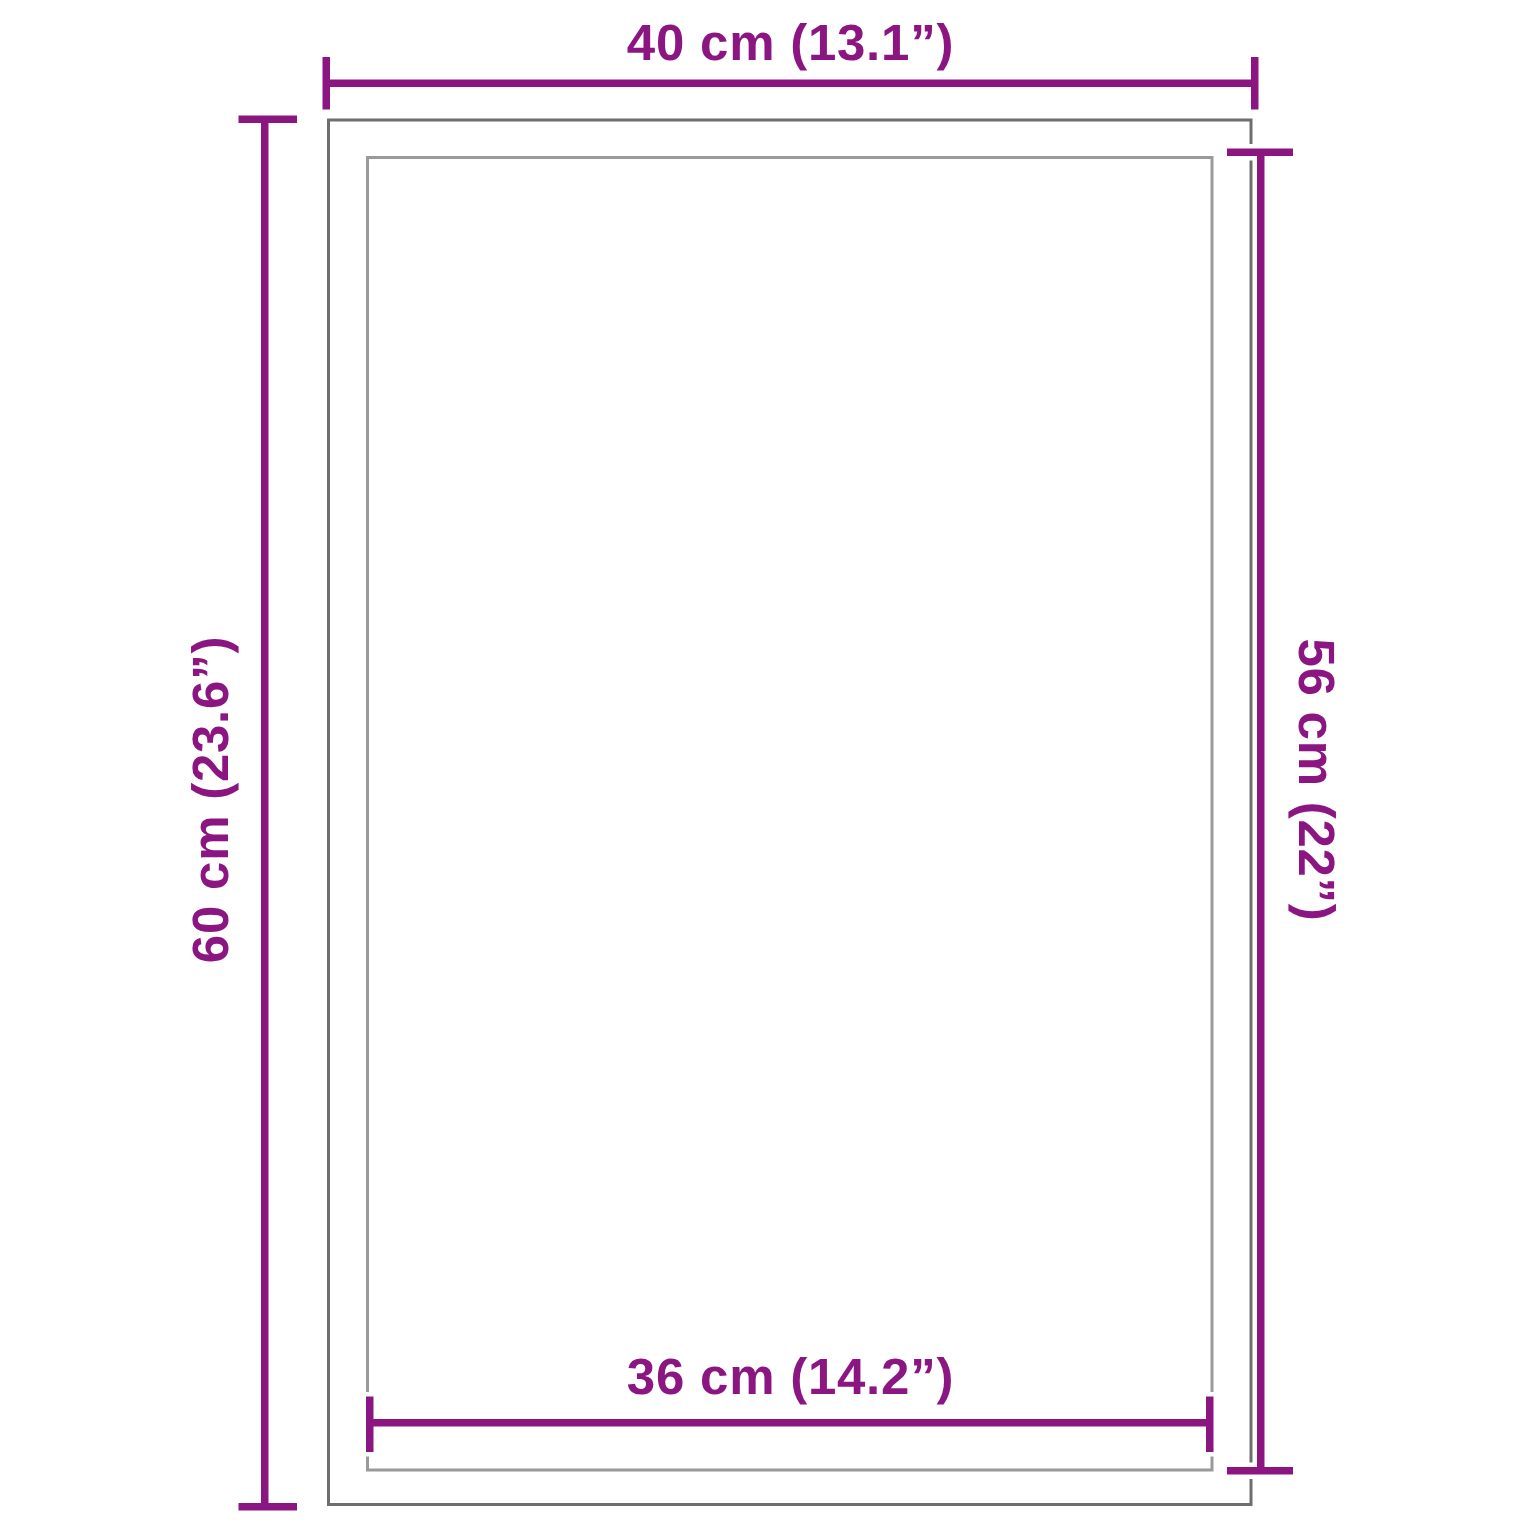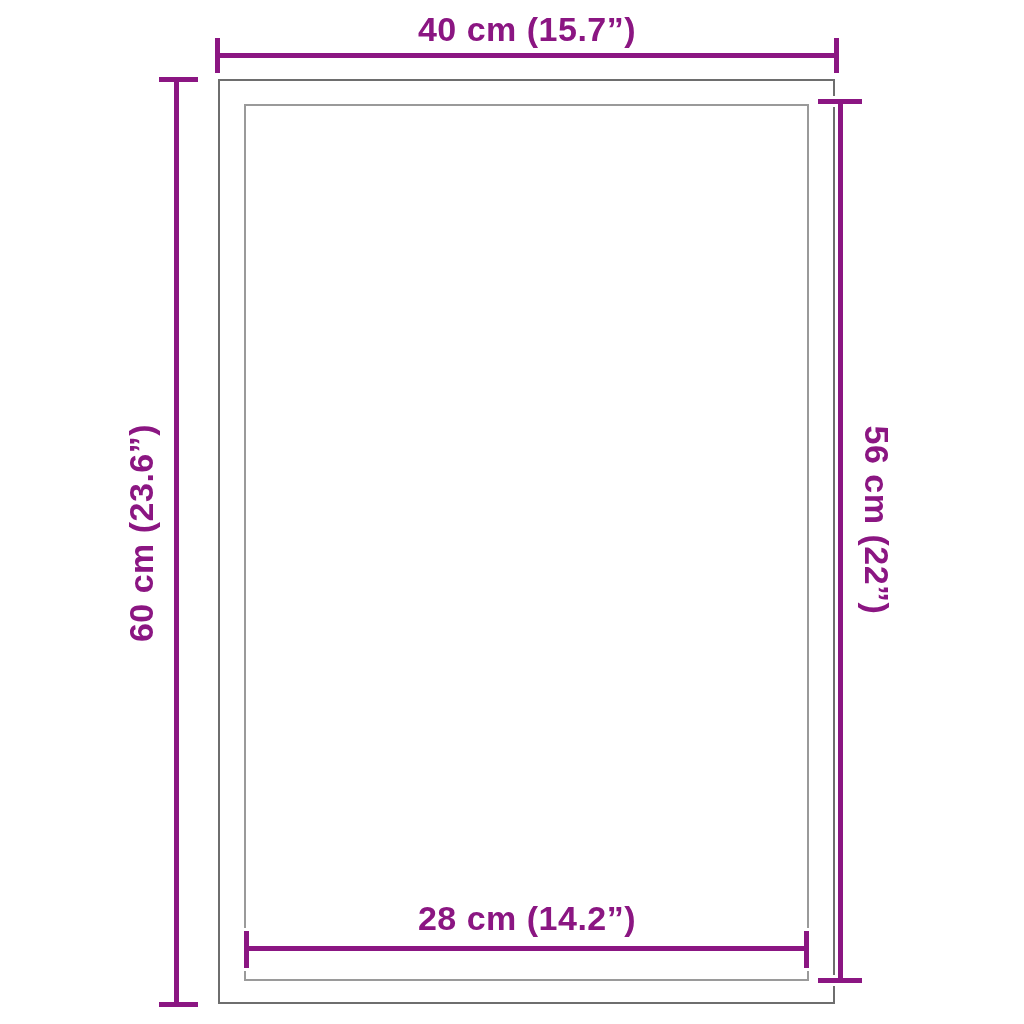--- a/index.html
+++ b/index.html
@@ -61,30 +61,30 @@
 <body>
 
 <div class="stage">
 
   <div class="rect outer"></div>
   <div class="rect inner"></div>
 
   <div class="cap" id="dim-top-cap-l"></div>
   <div class="cap" id="dim-top-cap-r"></div>
   <div class="line" id="dim-top-line"></div>
-  <div class="dim-label" id="dim-top-label">40 cm (15.7”)</div>
+  <div class="dim-label" id="dim-top-label">40 cm (13.1”)</div>
 
   <div class="cap" id="dim-left-cap-t"></div>
   <div class="cap" id="dim-left-cap-b"></div>
   <div class="line" id="dim-left-line"></div>
   <div class="dim-label" id="dim-left-label">60 cm (23.6”)</div>
 
   <div class="cap" id="dim-right-cap-t"></div>
   <div class="cap" id="dim-right-cap-b"></div>
   <div class="line" id="dim-right-line"></div>
   <div class="dim-label" id="dim-right-label">56 cm (22”)</div>
 
   <div class="cap" id="dim-bottom-cap-l"></div>
   <div class="cap" id="dim-bottom-cap-r"></div>
   <div class="line" id="dim-bottom-line"></div>
-  <div class="dim-label" id="dim-bottom-label">28 cm (14.2”)</div>
+  <div class="dim-label" id="dim-bottom-label">36 cm (14.2”)</div>
 
 </div>
 
 </body></html>

